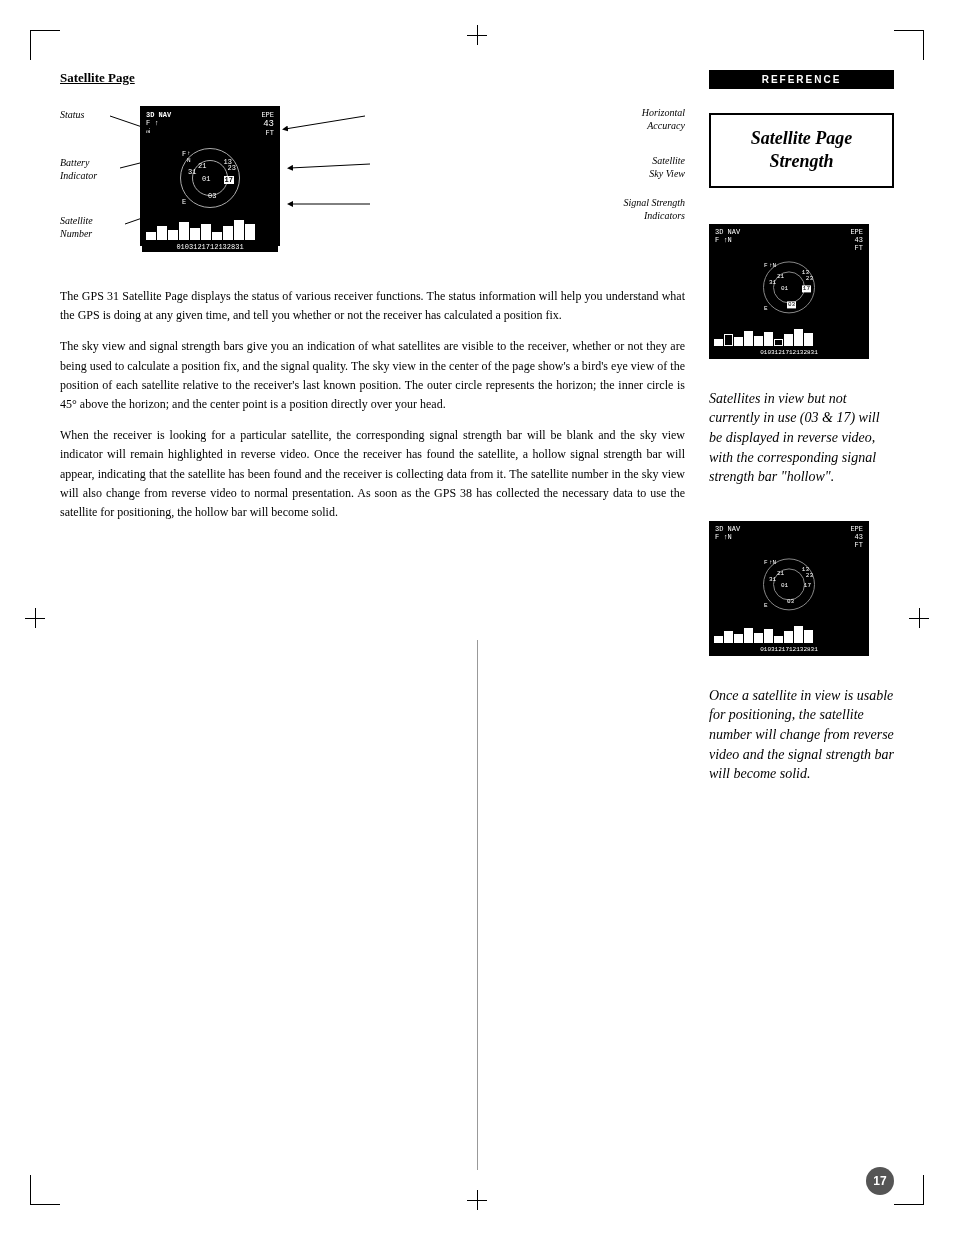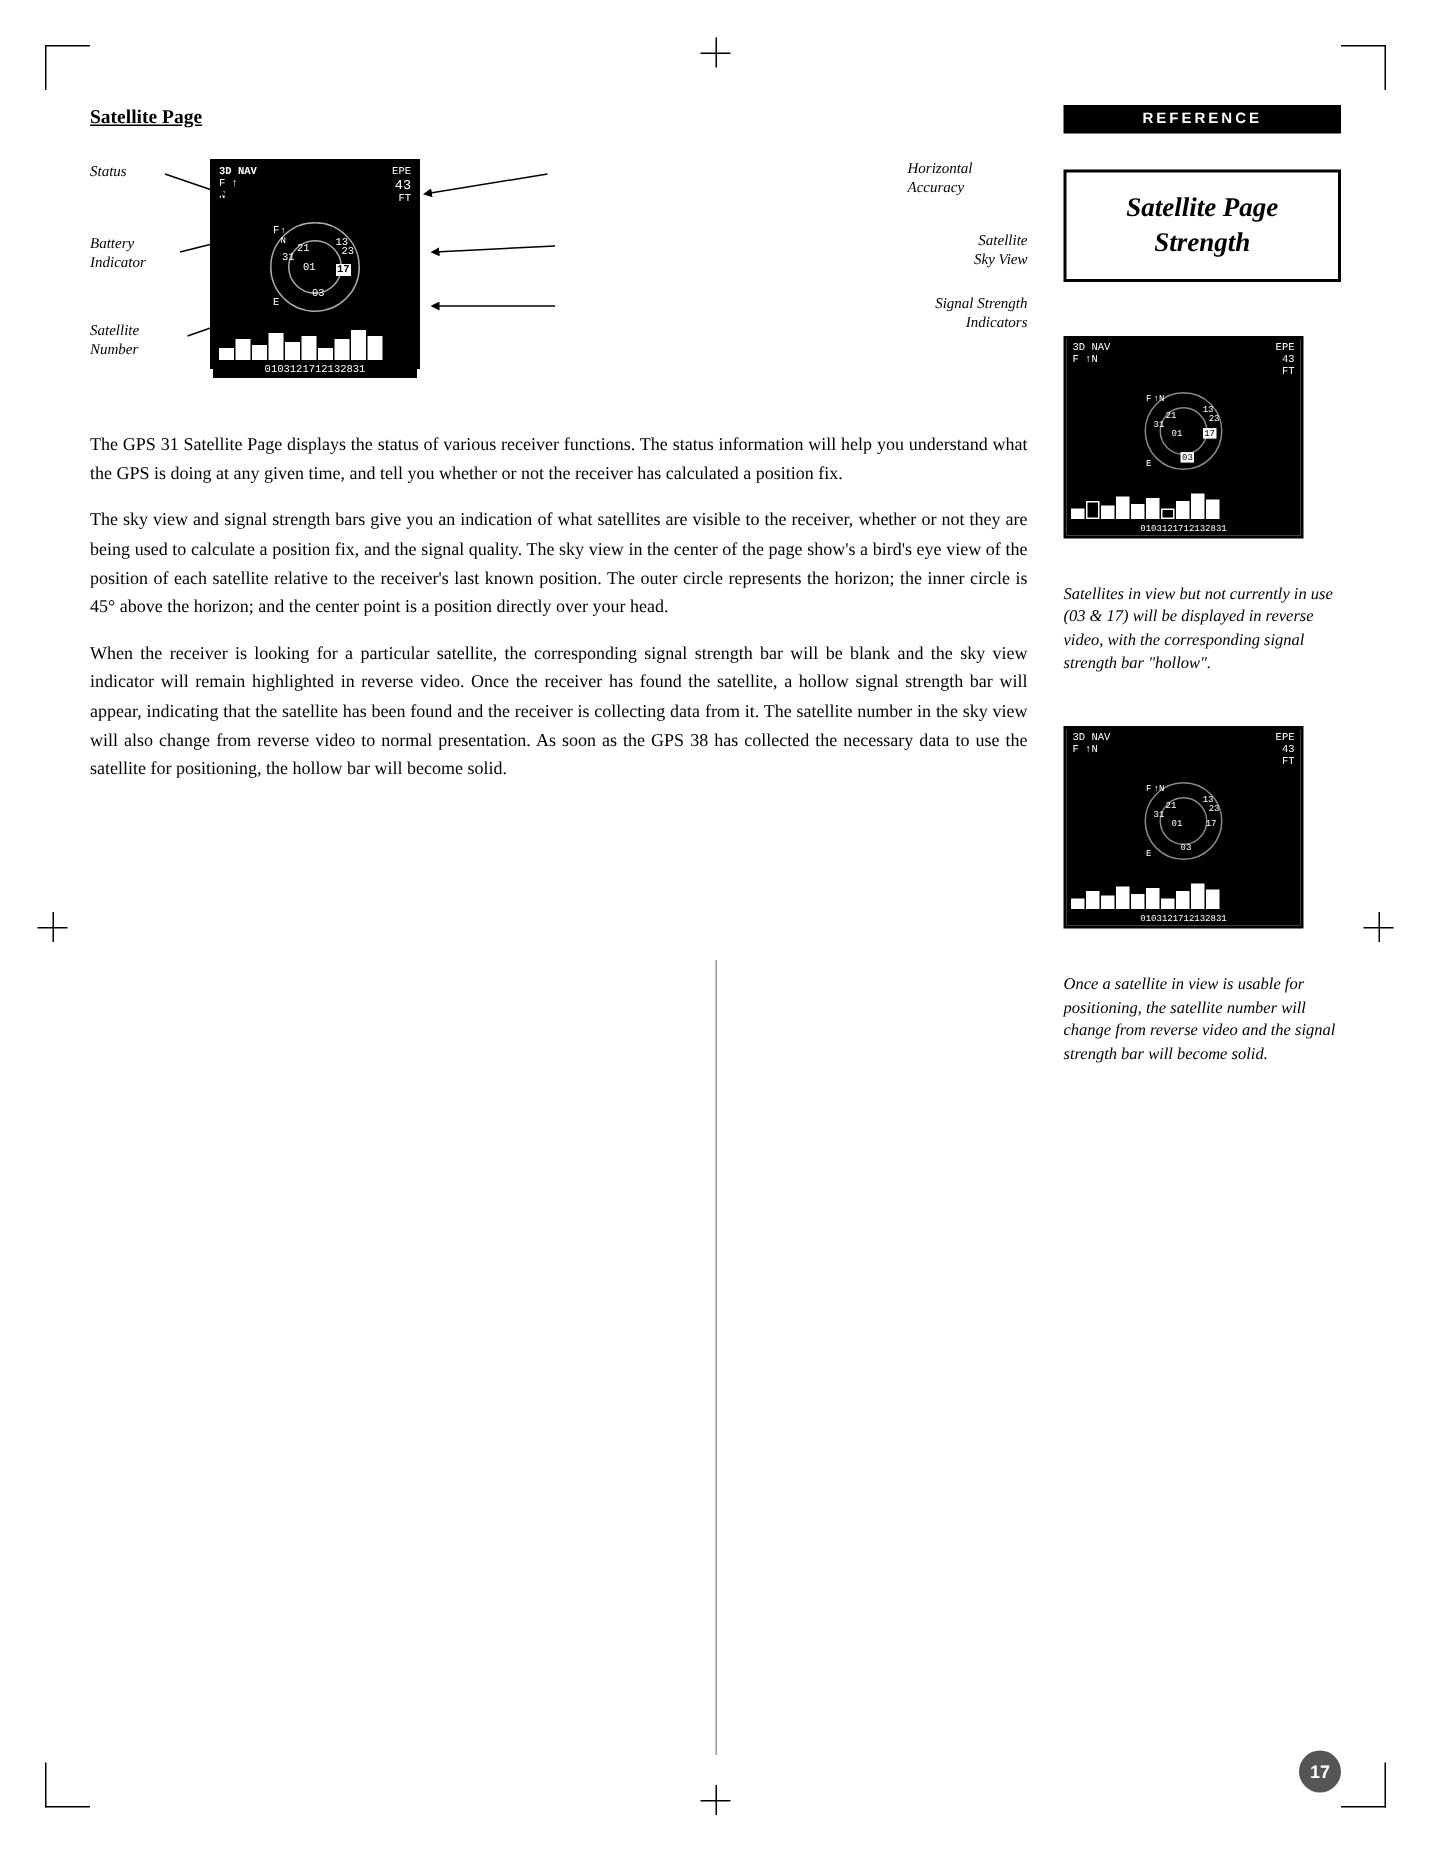--- a/index.html
+++ b/index.html
@@ -261,21 +261,21 @@
     .diagram-label {
       position: absolute;
       font-size: 10px;
       font-style: italic;
       line-height: 1.3;
     }
 
     .label-status { top: 12px; left: 0px; }
     .label-battery { top: 60px; left: 0px; }
     .label-sat-num { top: 115px; left: 0px; }
-    .label-horiz { top: 10px; right: 0px; }
+    .label-horiz { top: 10px; right: 0px; text-align: right; }
     .label-sky { top: 55px; right: 0px; text-align: right; }
     .label-signal { top: 100px; right: 0px; text-align: right; }
 
     
     .body-text {
       font-size: 12px;
       line-height: 1.6;
       margin-bottom: 12px;
       text-align: justify;
     }
@@ -368,21 +368,21 @@
       width: 9px;
       background: #fff;
     }
     .s-bar-hollow {
       width: 9px;
       background: transparent;
       border: 1px solid #fff;
     }
 
     .sidebar-caption {
-      font-size: 11px;
+      font-size: 14px;
       font-style: italic;
       line-height: 1.4;
       color: #000;
       margin-bottom: 10px;
     }
 
     
     .page-num {
       position: absolute;
       bottom: 40px;

